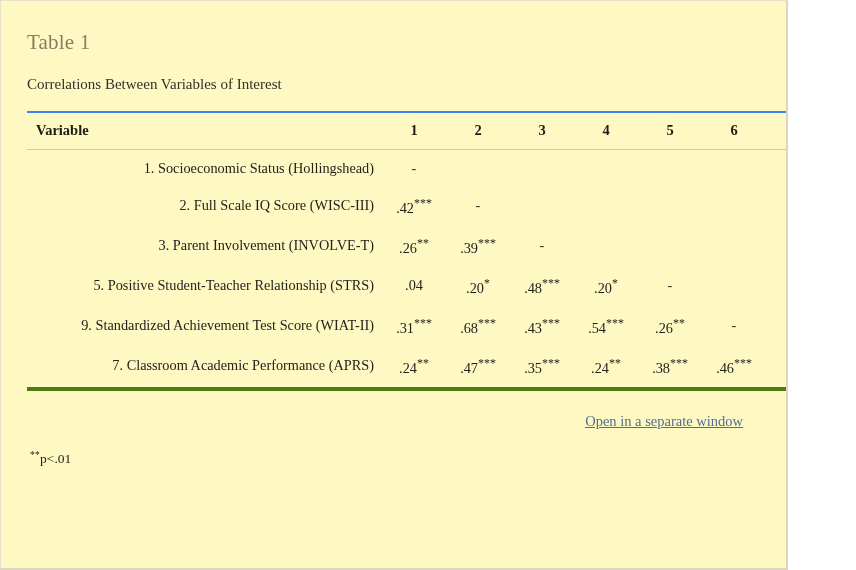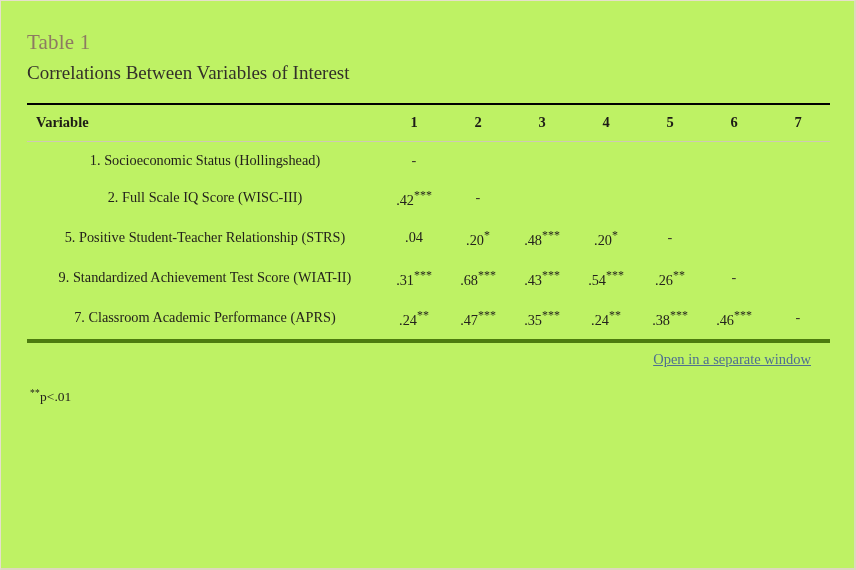--- a/index.html
+++ b/index.html
@@ -5,24 +5,24 @@
   html, body {
     margin: 0;
     padding: 0;
     background: #ffffff;
   }
   body {
     font-family: "Liberation Serif", "DejaVu Serif", serif;
   }
   .page {
     position: relative;
-    width: 856px;
+    width: 788px;
     height: 570px;
     box-sizing: border-box;
-    background: #bef264;
+    background: #fef9c3;
     border: 1px solid #e6e0cc;
     border-bottom: 2px solid #ded6c0;
     border-right: 2px solid #ded6c0;
     overflow: hidden;
     font-family: Liberation Serif, serif;
   }
   .inner {
     position: absolute;
     left: 26px;
     top: 0;
@@ -30,72 +30,72 @@
     bottom: 0;
   }
   .table-title {
     font-size: 21px;
     color: #8d7a62;
     letter-spacing: .2px;
     margin-top: 30px;
     line-height: 1.1;
   }
   .table-caption {
-    font-size: 19px;
+    font-size: 15px;
     color: #333029;
-    margin-top: 8px;
+    margin-top: 21px;
     line-height: 1.2;
   }
   table.corr {
     width: 100%;
     border-collapse: collapse;
     margin-top: 18px;
     table-layout: fixed;
   }
   table.corr thead th {
     font-size: 14.5px;
     font-weight: bold;
     color: #1d1b16;
     text-align: center;
     padding: 9px 0 10px 0;
-    border-top: 2px solid #000000;
+    border-top: 2px solid #3b82f6;
     border-bottom: 1px solid #cfc9b4;
     vertical-align: bottom;
   }
   table.corr thead th.varhead {
     text-align: left;
     padding-left: 9px;
   }
   table.corr tbody td {
     font-size: 14.3px;
     color: #24221c;
     padding: 7px 0 8px 0;
     text-align: center;
     vertical-align: top;
     line-height: 1.55;
   }
   table.corr tbody td.label {
-    text-align: center;
+    text-align: right;
     padding-left: 9px;
     padding-right: 8px;
   }
   table.corr tbody tr:last-child td {
     border-bottom: 4px solid #4d7c0f;
   }
   .val {
     position: relative;
     display: inline-block;
     white-space: nowrap;
   }
   .dash {
     color: #3a362c;
   }
   .openrow {
     text-align: right;
-    margin-top: 7px;
+    margin-top: 21px;
     padding-right: 17px;
   }
   a.openlink {
     font-size: 14.5px;
     color: #4f6f91;
     text-decoration: underline;
   }
   .notes {
     margin-top: 22px;
     padding-left: 3px;
@@ -163,20 +163,30 @@
             <td class="label">2. Full Scale IQ Score (WISC-III)</td>
             <td><span class="val">.42</span><sup>***</sup></td>
             <td><span class="val dash">-</span></td>
             <td></td>
             <td></td>
             <td></td>
             <td></td>
             <td></td>
           </tr>
           <tr>
+            <td class="label">3. Parent Involvement (INVOLVE-T)</td>
+            <td><span class="val">.26</span><sup>**</sup></td>
+            <td><span class="val">.39</span><sup>***</sup></td>
+            <td><span class="val dash">-</span></td>
+            <td></td>
+            <td></td>
+            <td></td>
+            <td></td>
+          </tr>
+          <tr>
             <td class="label">5. Positive Student-Teacher Relationship (STRS)</td>
             <td><span class="val">.04</span></td>
             <td><span class="val">.20</span><sup>*</sup></td>
             <td><span class="val">.48</span><sup>***</sup></td>
             <td><span class="val">.20</span><sup>*</sup></td>
             <td><span class="val dash">-</span></td>
             <td></td>
             <td></td>
           </tr>
           <tr>

